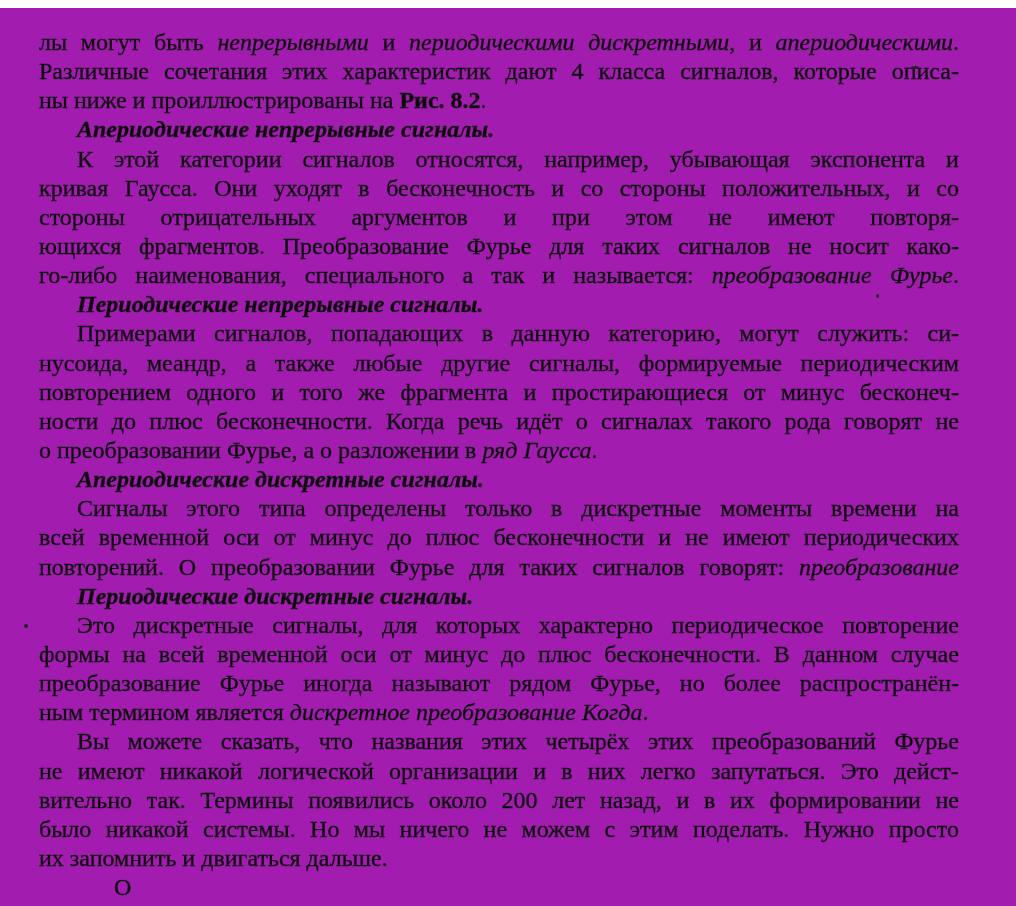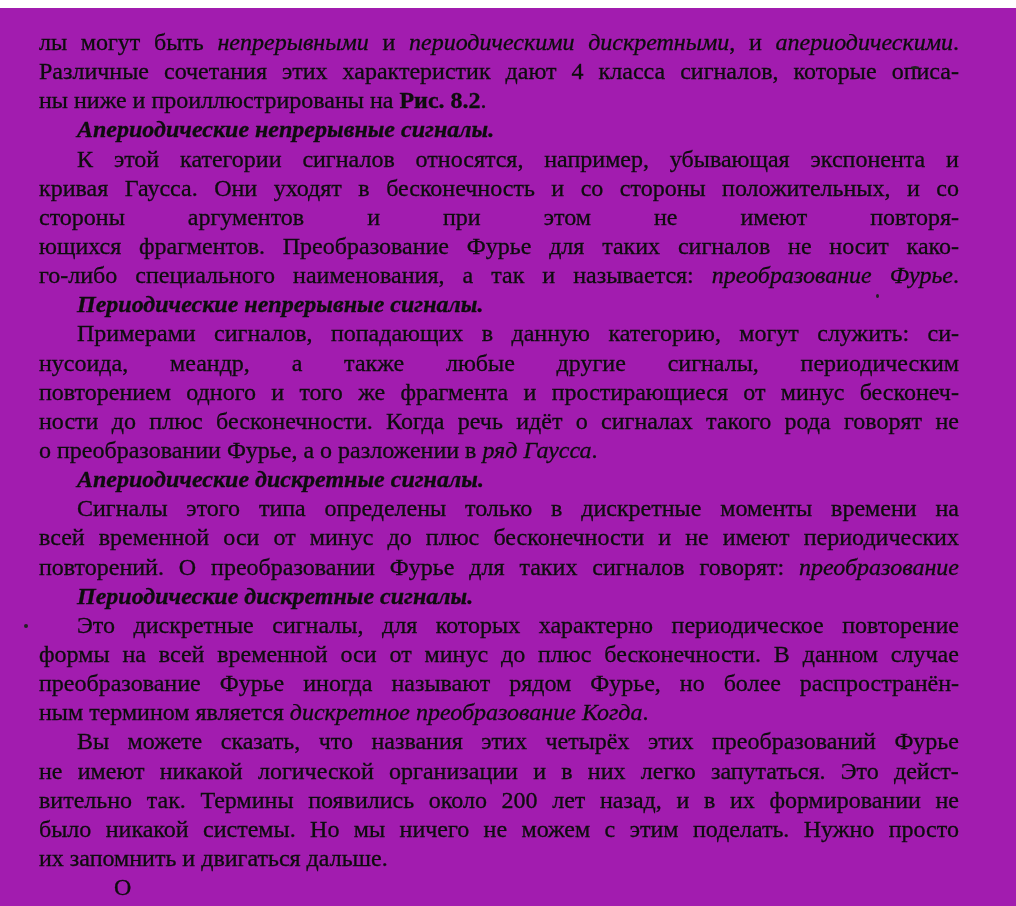--- a/index.html
+++ b/index.html
@@ -100,20 +100,21 @@
         <span class="w"><span class="">бесконечность</span></span>
         <span class="w"><span class="">и</span></span>
         <span class="w"><span class="">со</span></span>
         <span class="w"><span class="">стороны</span></span>
         <span class="w"><span class="">положительных,</span></span>
         <span class="w"><span class="">и</span></span>
         <span class="w"><span class="">со</span></span>
       </div>
       <div class="line justify">
         <span class="w"><span class="">стороны</span></span>
+        <span class="w"><span class="">отрицательных</span></span>
         <span class="w"><span class="">аргументов</span></span>
         <span class="w"><span class="">и</span></span>
         <span class="w"><span class="">при</span></span>
         <span class="w"><span class="">этом</span></span>
         <span class="w"><span class="">не</span></span>
         <span class="w"><span class="">имеют</span></span>
         <span class="w"><span class="">повторя-</span></span>
       </div>
       <div class="line justify">
         <span class="w"><span class="">ющихся</span></span>
@@ -122,22 +123,22 @@
         <span class="w"><span class="">Фурье</span></span>
         <span class="w"><span class="">для</span></span>
         <span class="w"><span class="">таких</span></span>
         <span class="w"><span class="">сигналов</span></span>
         <span class="w"><span class="">не</span></span>
         <span class="w"><span class="">носит</span></span>
         <span class="w"><span class="">како-</span></span>
       </div>
       <div class="line justify">
         <span class="w"><span class="">го-либо</span></span>
+        <span class="w"><span class="">наименования,</span></span>
         <span class="w"><span class="">специального</span></span>
-        <span class="w"><span class="">наименования,</span></span>
         <span class="w"><span class="">а</span></span>
         <span class="w"><span class="">так</span></span>
         <span class="w"><span class="">и</span></span>
         <span class="w"><span class="">называется:</span></span>
         <span class="w"><span class="i">преобразование</span></span>
         <span class="w"><span class="i">Фурье</span><span class="">.</span></span>
       </div>
       <div class="line heading indent"><span class="">Периодические непрерывные сигналы.</span></div>
       <div class="line indent justify">
         <span class="w"><span class="">Примерами</span></span>
@@ -151,20 +152,21 @@
         <span class="w"><span class="">си-</span></span>
       </div>
       <div class="line justify">
         <span class="w"><span class="">нусоида,</span></span>
         <span class="w"><span class="">меандр,</span></span>
         <span class="w"><span class="">а</span></span>
         <span class="w"><span class="">также</span></span>
         <span class="w"><span class="">любые</span></span>
         <span class="w"><span class="">другие</span></span>
         <span class="w"><span class="">сигналы,</span></span>
+        <span class="w"><span class="">формируемые</span></span>
         <span class="w"><span class="">периодическим</span></span>
       </div>
       <div class="line justify">
         <span class="w"><span class="">повторением</span></span>
         <span class="w"><span class="">одного</span></span>
         <span class="w"><span class="">и</span></span>
         <span class="w"><span class="">того</span></span>
         <span class="w"><span class="">же</span></span>
         <span class="w"><span class="">фрагмента</span></span>
         <span class="w"><span class="">и</span></span>

